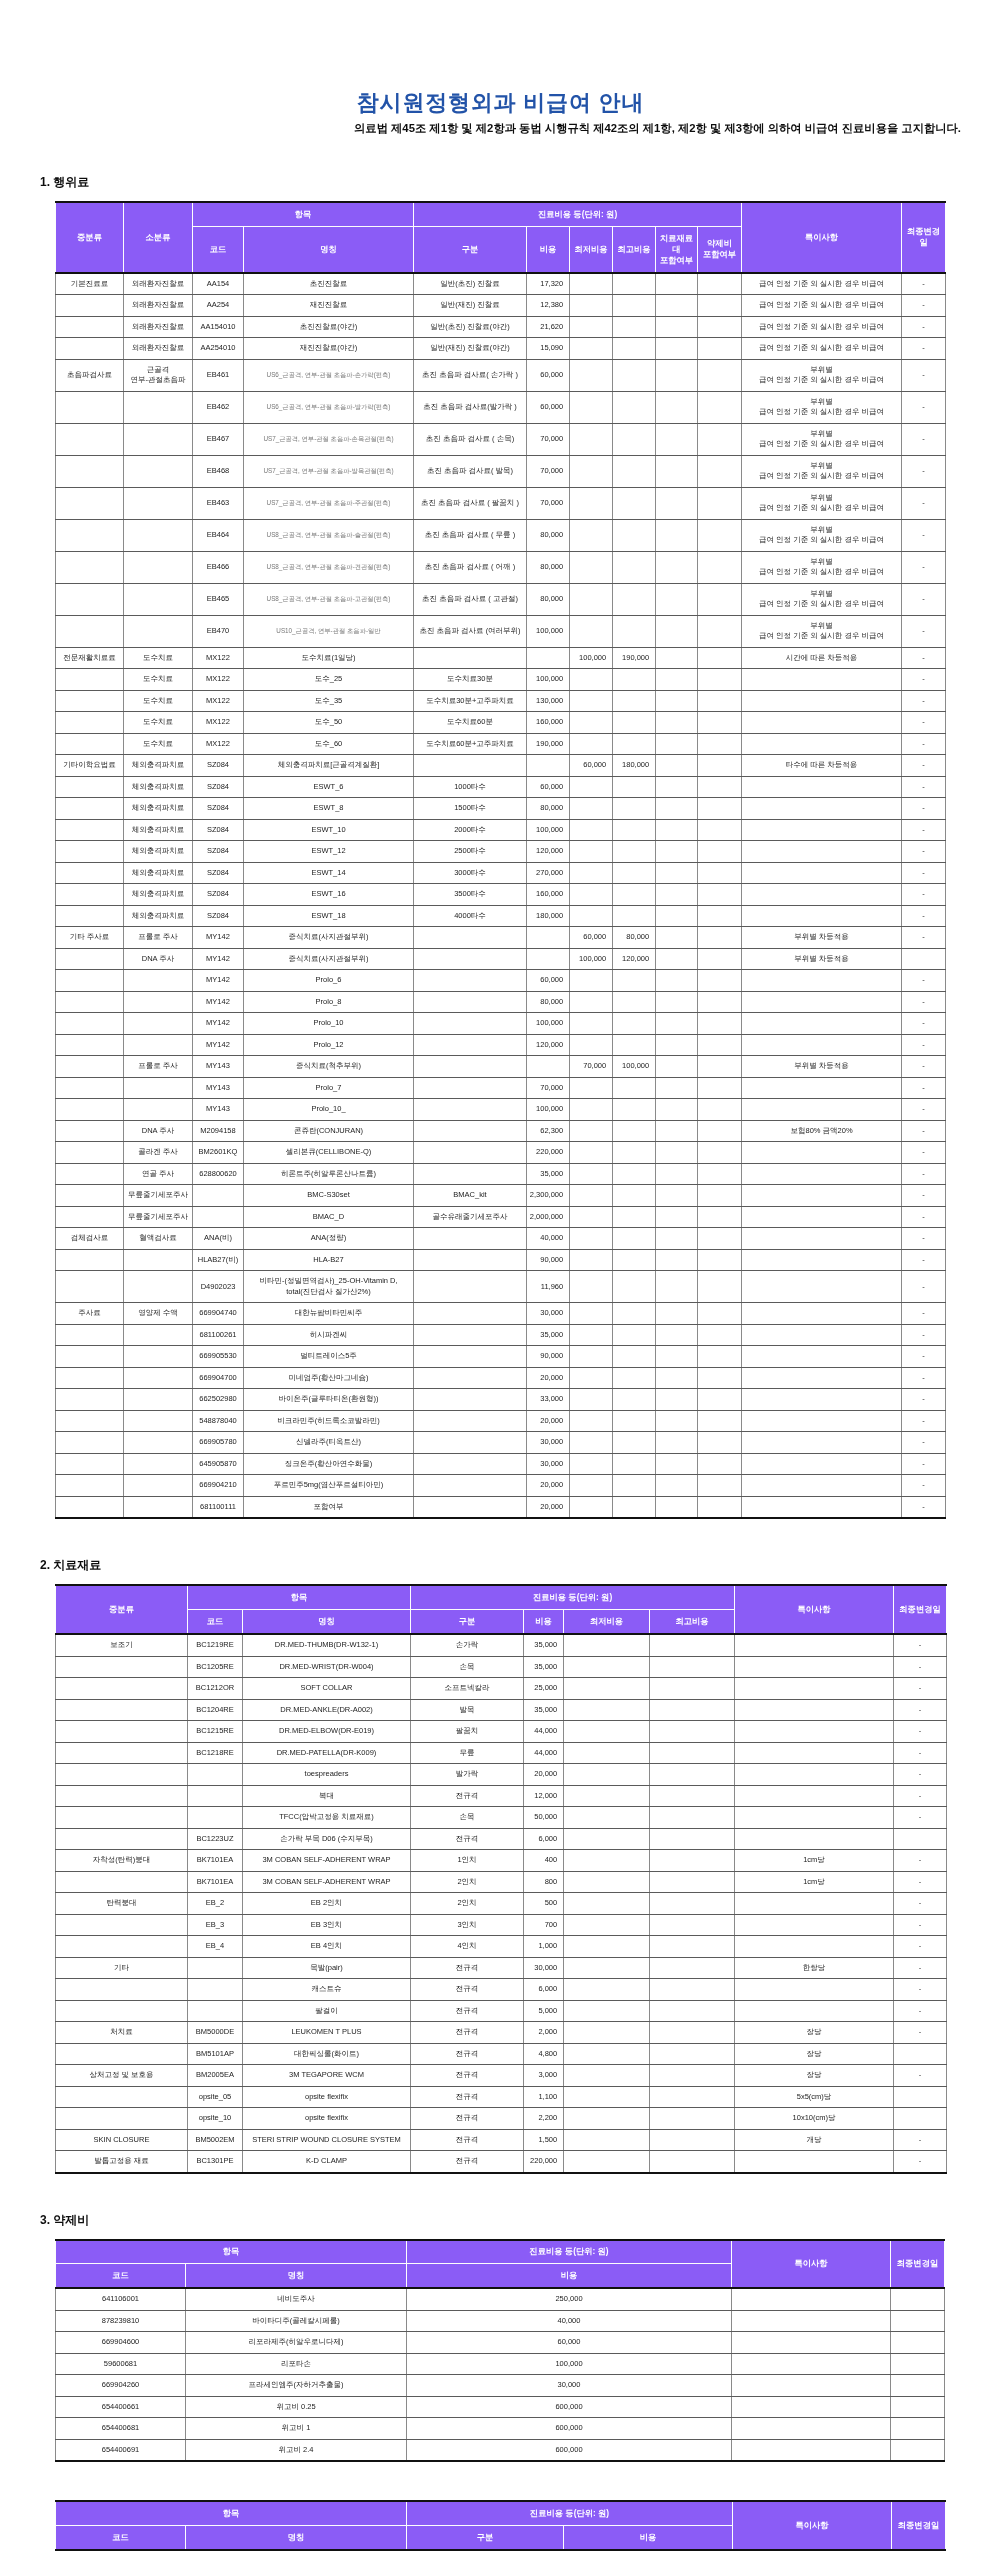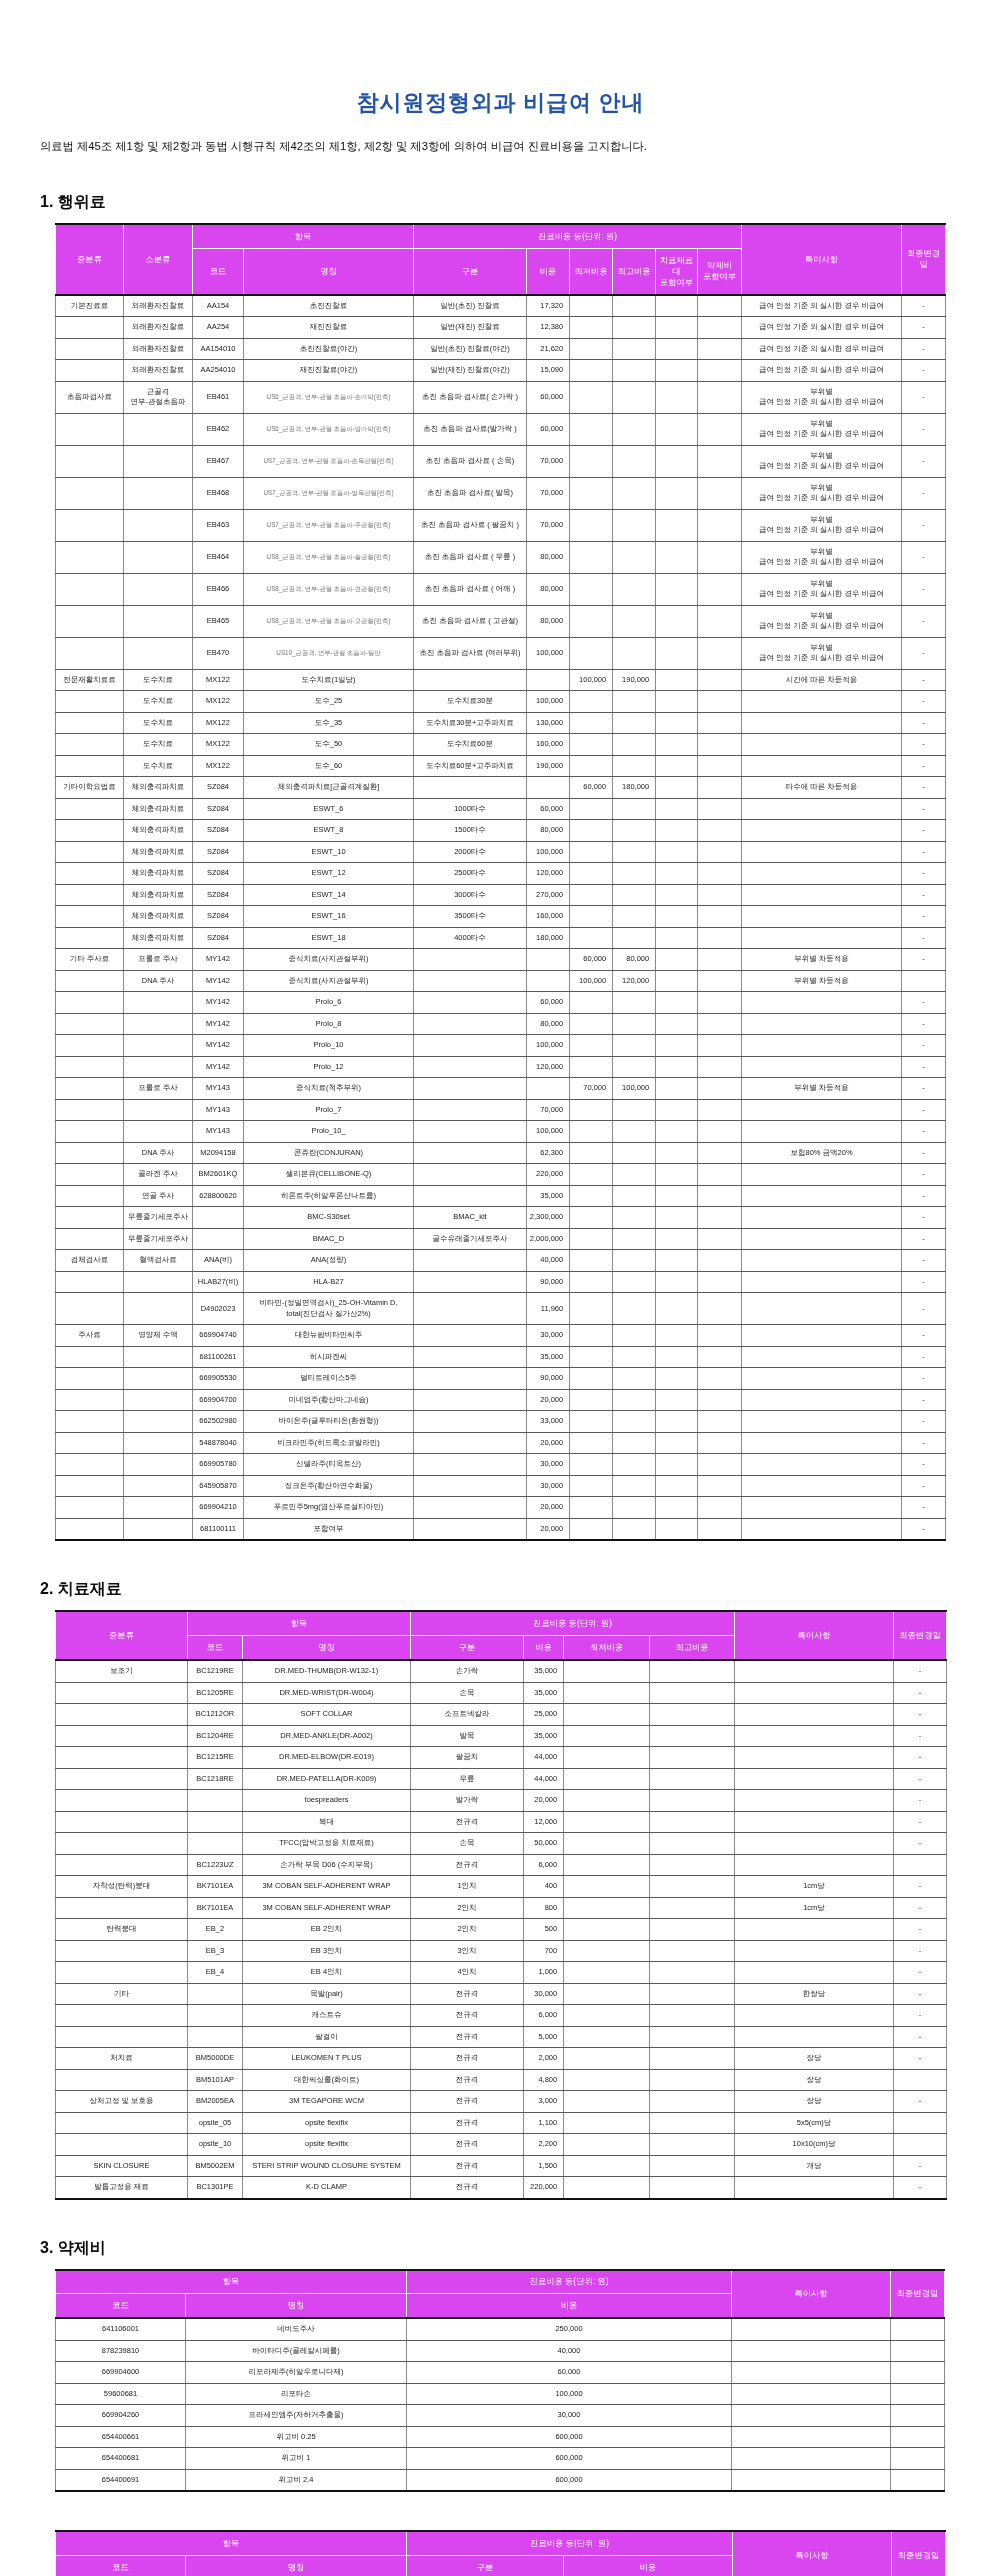--- a/index.html
+++ b/index.html
@@ -1,24 +1,24 @@
 <!DOCTYPE html>
 <html style="font-size:13.4px"><head>
 <meta charset="utf-8">
 <style>
   html,body{margin:0;padding:0;background:#fff;}
   body{width:1001px;font-family:"Liberation Sans","DejaVu Sans",sans-serif;color:#1a1a1a;}
   .page{padding:48px 40px 50px 40px;}
   .doc-title{text-align:center;color:#2253a8;font-size:22px;font-weight:bold;margin:40px 0 0 0;letter-spacing:0.8px;}
-  .doc-subtitle{text-align:left;color:#0d0d0d;font-size:11.3px;font-weight:normal;margin:21px 0 0 0;}
+  .doc-subtitle{text-align:right;color:#0d0d0d;font-size:11.3px;font-weight:bold;margin:3px 0 0 0;}
   .section{margin-top:38px;}
-  .section-title{font-size:16px;font-weight:bold;color:#0d0d0d;margin:0 0 10px 0;}
+  .section-title{font-size:12px;font-weight:bold;color:#0d0d0d;margin:0 0 10px 0;}
   table.fee{border-collapse:collapse;table-layout:fixed;width:890px;margin-left:15px;
     border-top:2.5px solid #111;border-bottom:2.5px solid #111;}
-  table.fee th{background:#d946ef;color:#fff;border:0.8px solid #fdfdfd;font-size:8.3px;font-weight:normal;
+  table.fee th{background:#8b5cf6;color:#fff;border:0.8px solid #fdfdfd;font-size:8.3px;font-weight:bold;
     padding:5.8px 1.7px;white-space:pre-line;line-height:1.35;}
   table.fee thead{border-bottom:2.5px solid #111;}
   table.fee td{border:0.8px solid #8a8a8a;border-bottom:0.8px solid #5a5a5a;font-size:7.5px;color:#222;
     text-align:center;vertical-align:middle;padding:5px 2.5px;line-height:1.4;white-space:pre-line;
     overflow:hidden;}
   table.fee td.num{text-align:right;padding-right:5.8px;}
   table.fee td.sm{font-size:6.3px;color:#777;}
 </style>
 </head>
 <body>

